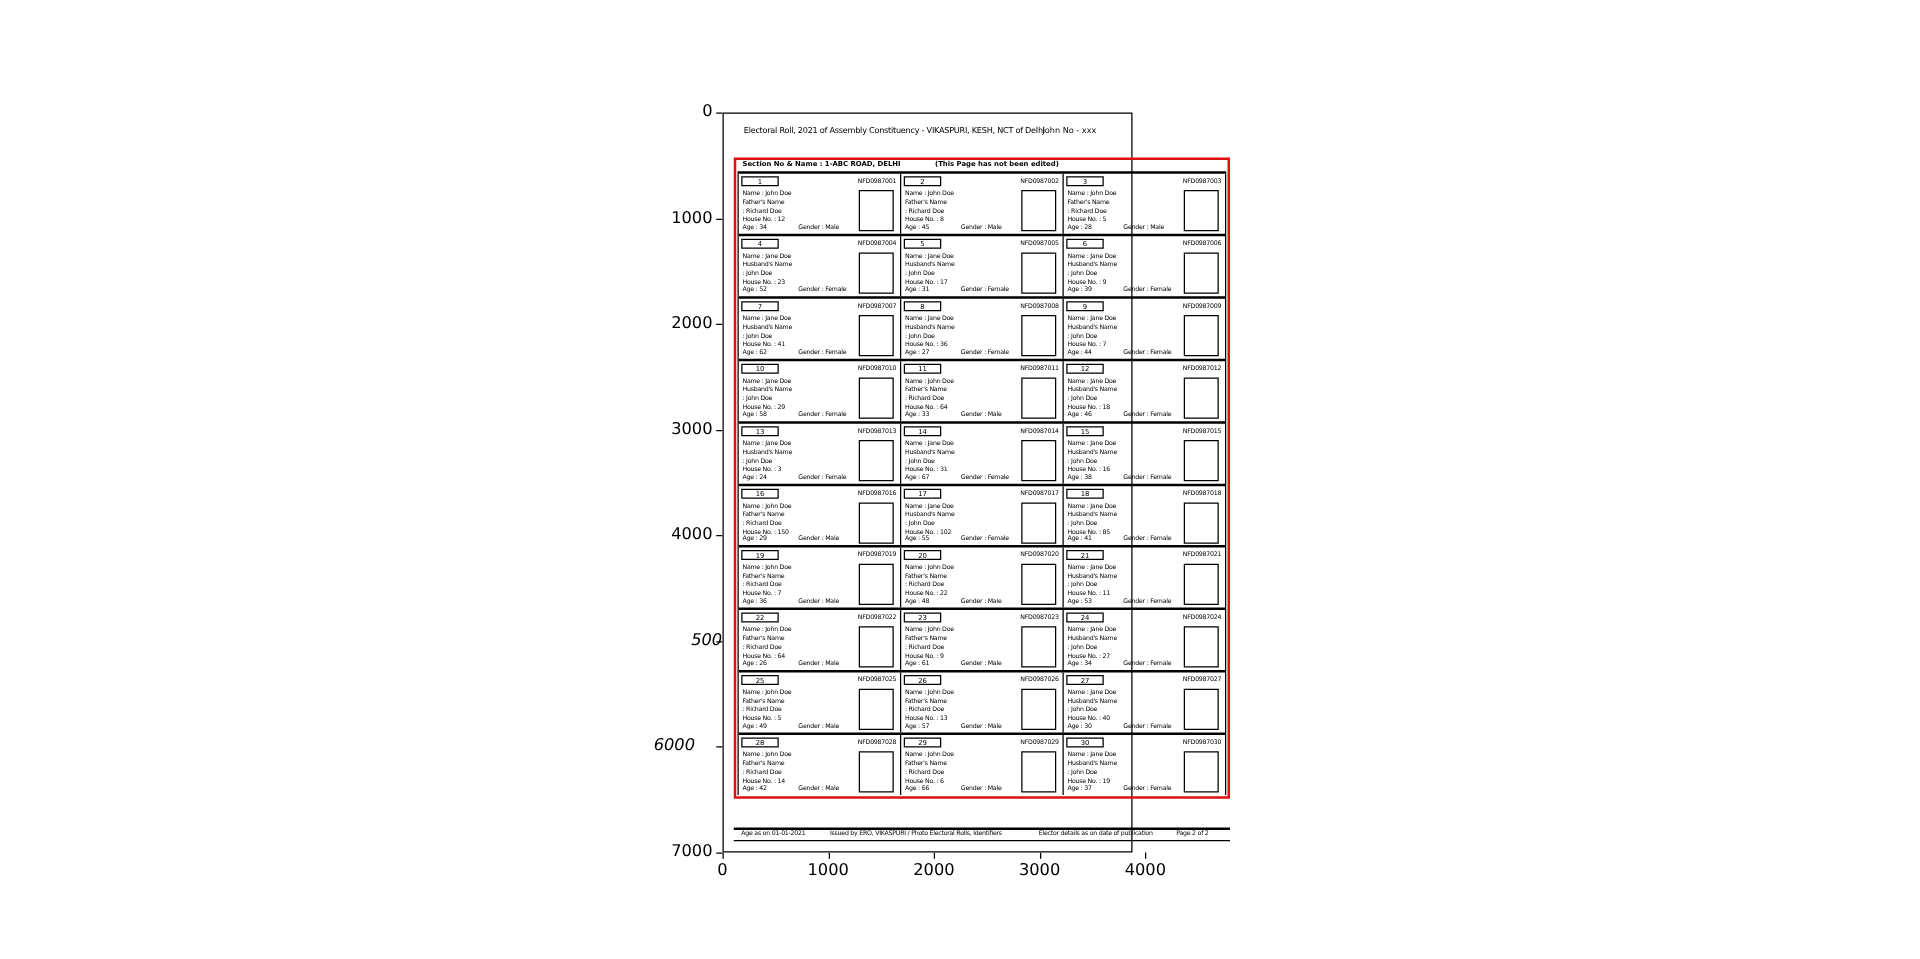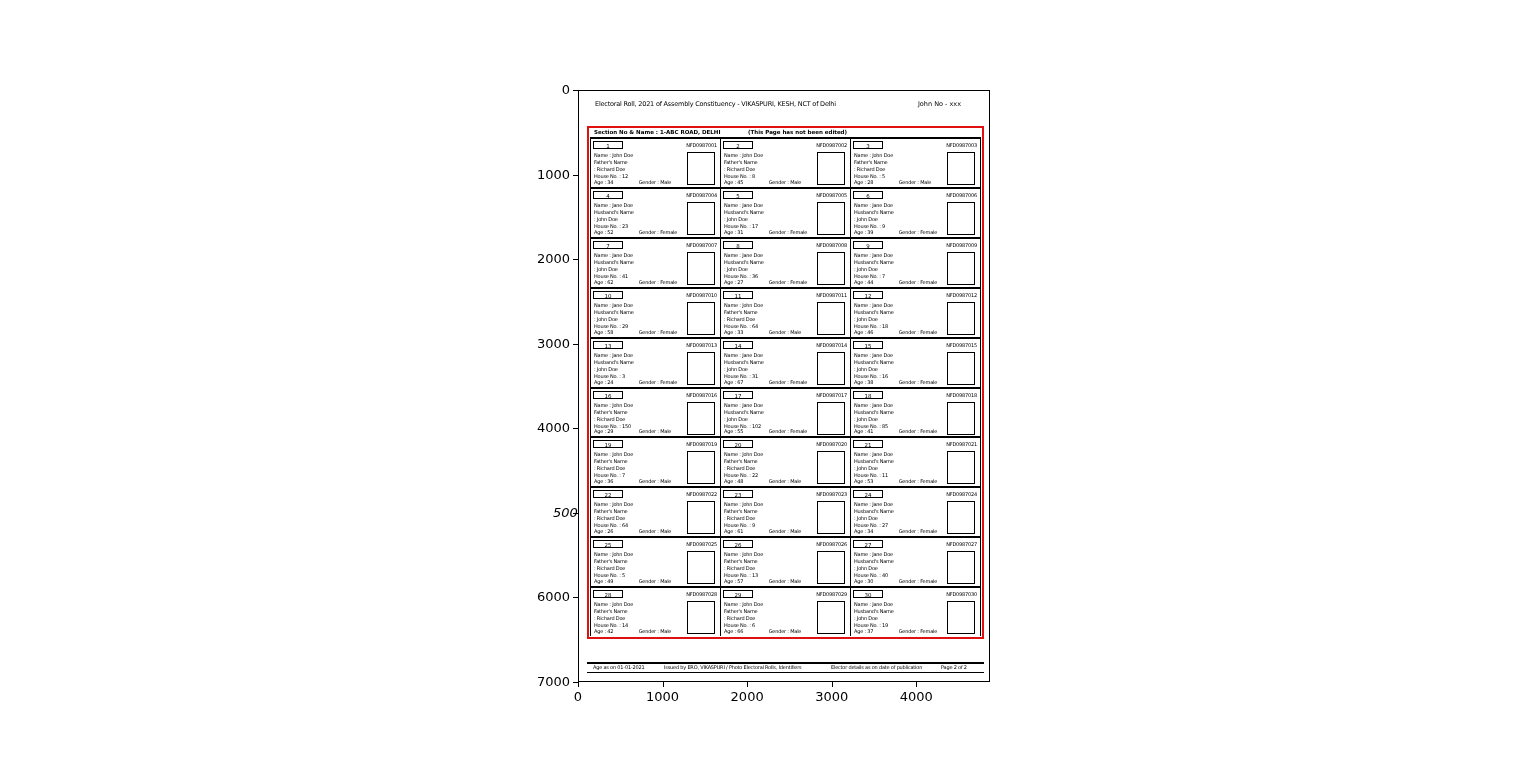--- a/index.html
+++ b/index.html
@@ -1,19 +1,19 @@
 <!DOCTYPE html>
 <html><head>
 <meta charset="utf-8">
 <style>
   html,body{margin:0;padding:0;background:#ffffff;}
   .figure{position:relative;width:1536px;height:767px;background:#fff;
           font-family:"DejaVu Sans","Liberation Sans",sans-serif;color:#000;overflow:hidden;}
   
-  .plot{position:absolute;left:578px;top:90px;width:412px;height:592px;
+  .plot{position:absolute;left:578px;top:90px;width:328px;height:592px;
         border:1px solid #000;background:#fff;box-sizing:border-box;}
   .ytick-label{position:absolute;width:48px;text-align:right;font-size:13px;line-height:16px;}
   .ytick-mark{position:absolute;width:5px;height:1px;background:#000;}
   .xtick-label{position:absolute;font-size:13px;line-height:16px;transform:translateX(-50%);}
   .xtick-mark{position:absolute;width:1px;height:5px;background:#000;}
   
   .doc-header{position:absolute;top:9px;left:16px;font-size:6.5px;letter-spacing:-0.2px;white-space:nowrap;}
   .doc-partno{position:absolute;top:9px;right:28px;font-size:6.5px;white-space:nowrap;}
   .red-rect{position:absolute;left:8px;top:35px;width:397px;height:513px;
             border:2px solid #e01010;box-sizing:border-box;}
@@ -57,21 +57,21 @@
       <div class="ytick-label" style="left: 522px; top: 166.571px;">1000</div>
       <div class="ytick-mark" style="left: 573px; top: 174.571px;"></div>
       <div class="ytick-label" style="left: 522px; top: 251.143px;">2000</div>
       <div class="ytick-mark" style="left: 573px; top: 259.143px;"></div>
       <div class="ytick-label" style="left: 522px; top: 335.714px;">3000</div>
       <div class="ytick-mark" style="left: 573px; top: 343.714px;"></div>
       <div class="ytick-label" style="left: 522px; top: 420.286px;">4000</div>
       <div class="ytick-mark" style="left: 573px; top: 428.286px;"></div>
       <div class="ytick-label" style="left: 538px; top: 504.857px; font-style: italic;">5000</div>
       <div class="ytick-mark" style="left: 573px; top: 512.857px;"></div>
-      <div class="ytick-label" style="left: 522px; top: 589.429px;">6000</div>
+      <div class="ytick-label" style="left: 508px; top: 589.429px; font-style: italic;">6000</div>
       <div class="ytick-mark" style="left: 573px; top: 597.429px;"></div>
       <div class="ytick-label" style="left: 522px; top: 674px;">7000</div>
       <div class="ytick-mark" style="left: 573px; top: 682px;"></div>
     </div>
 
   <div id="xticks">
       <div class="xtick-label" style="left: 578px; top: 689px;">0</div>
       <div class="xtick-mark" style="left: 578px; top: 682px;"></div>
       <div class="xtick-label" style="left: 662.571px; top: 689px;">1000</div>
       <div class="xtick-mark" style="left: 662.571px; top: 682px;"></div>

